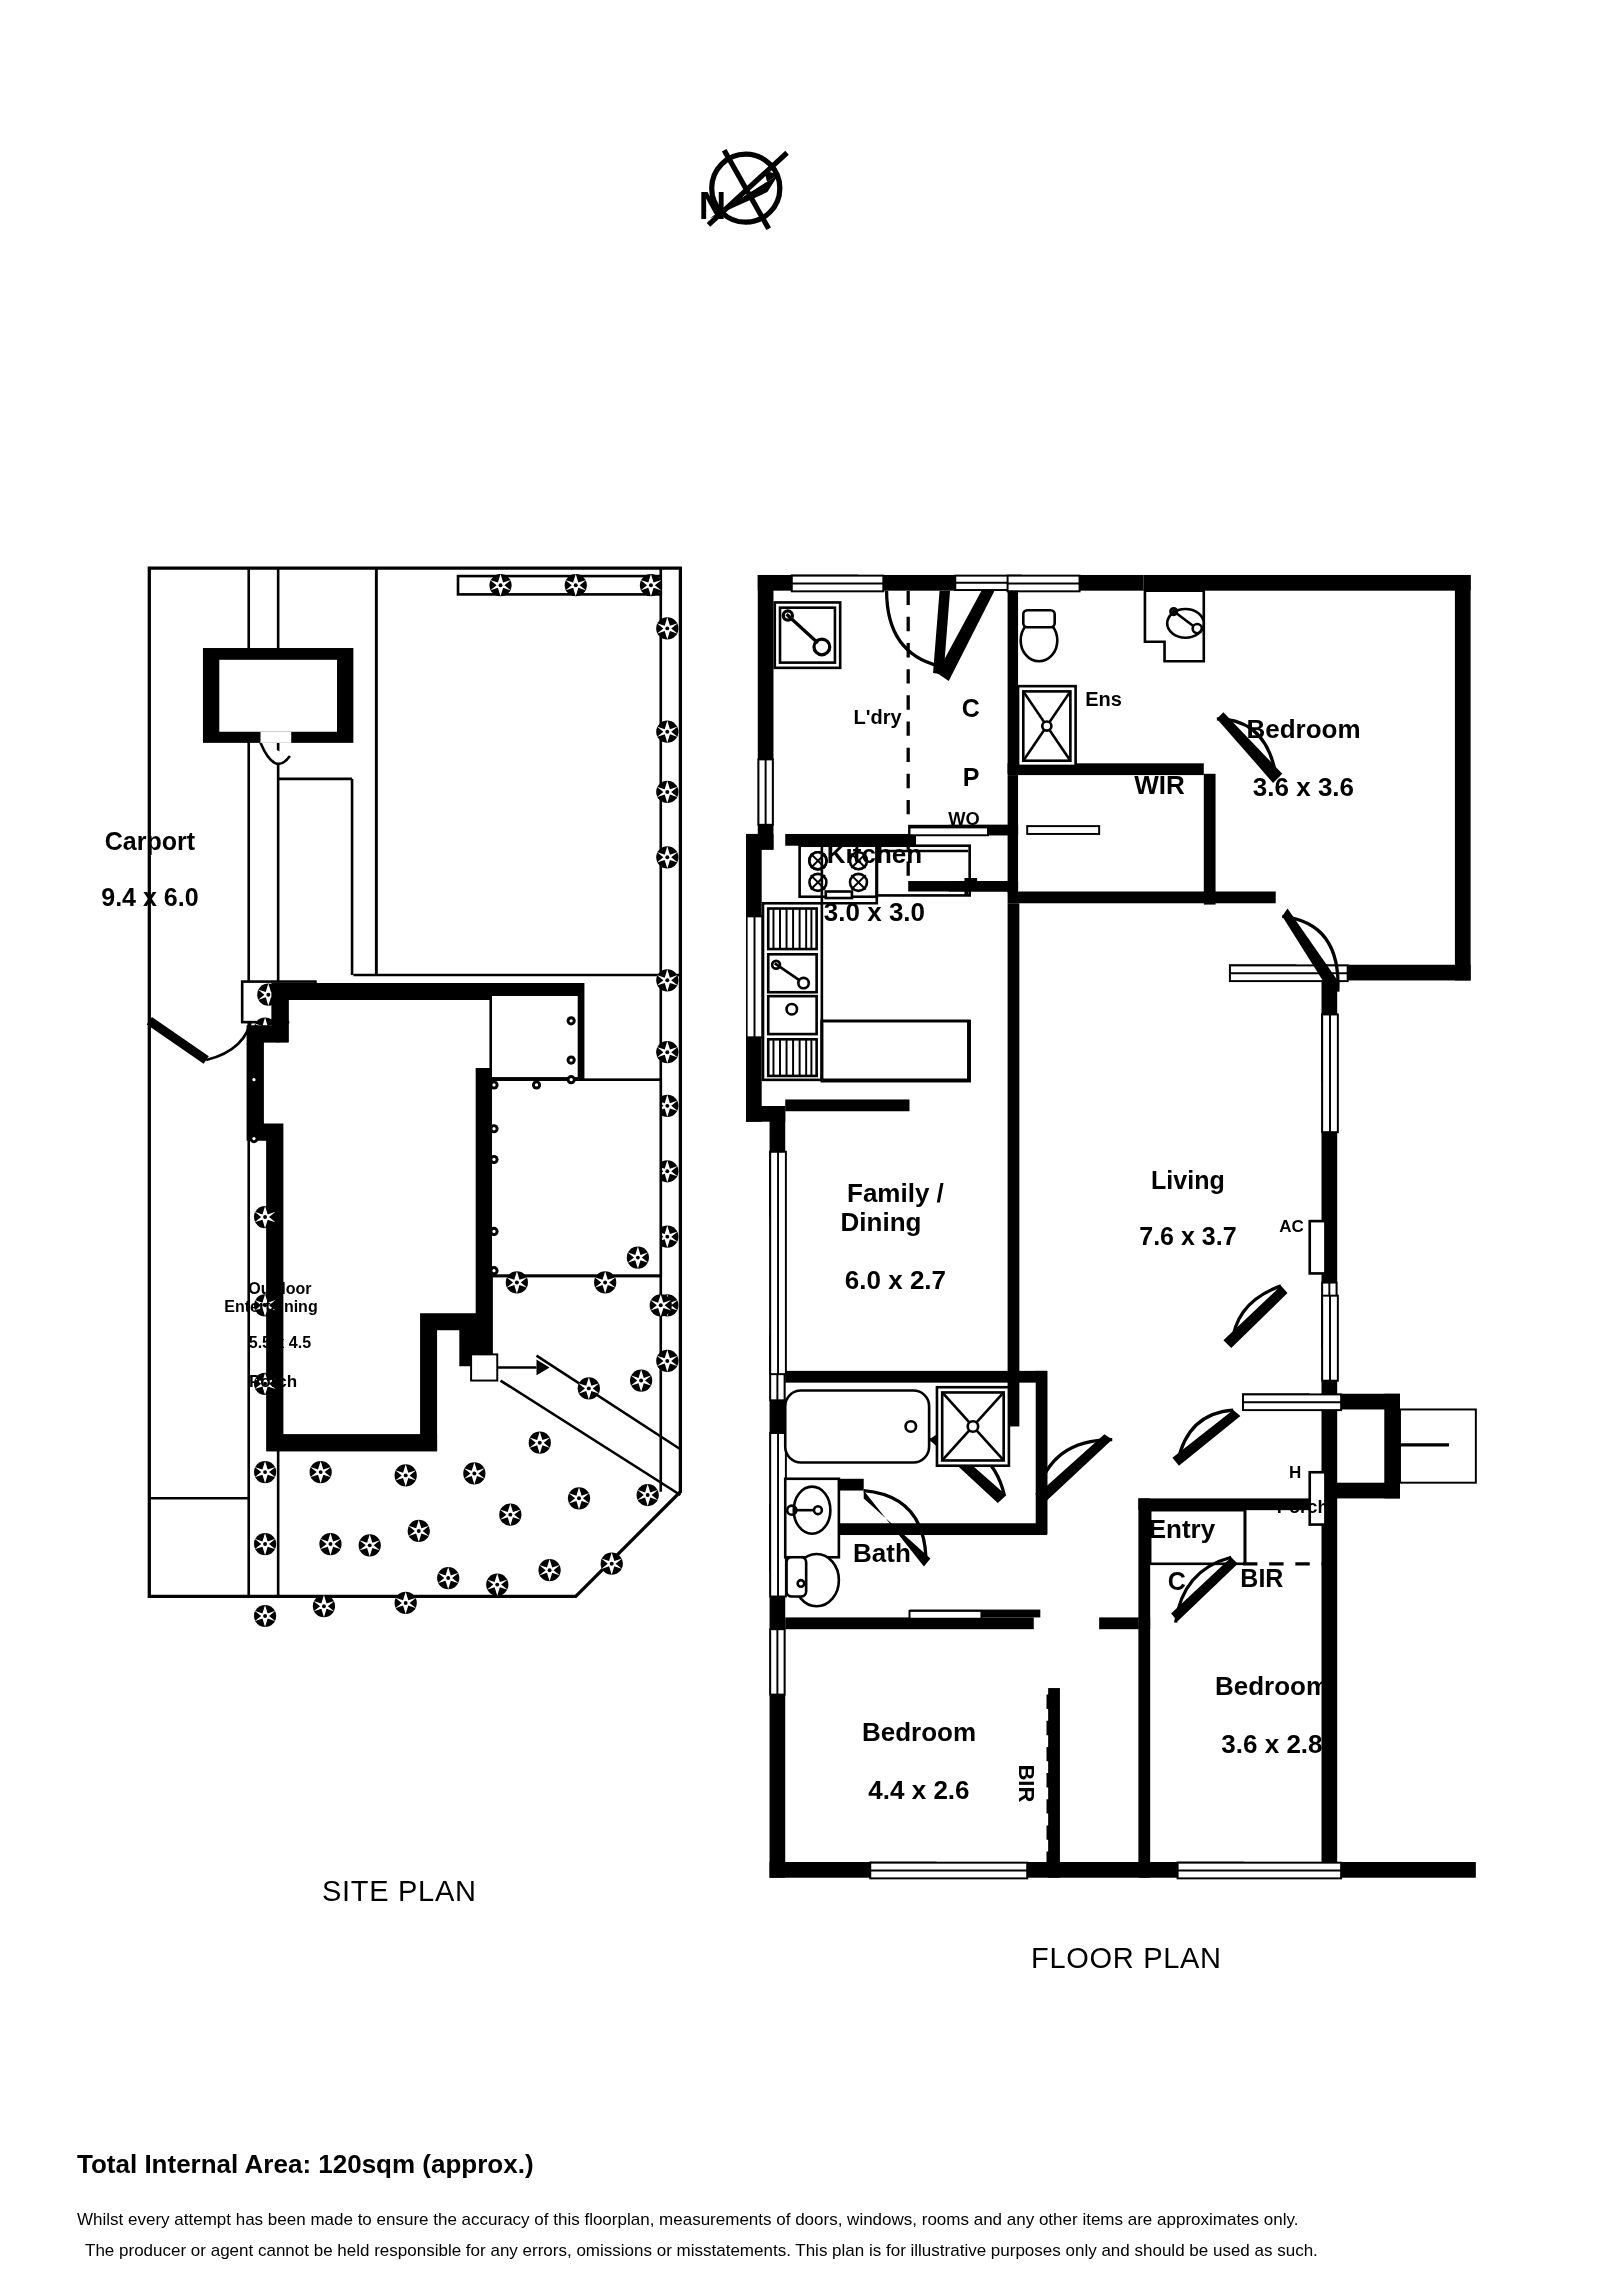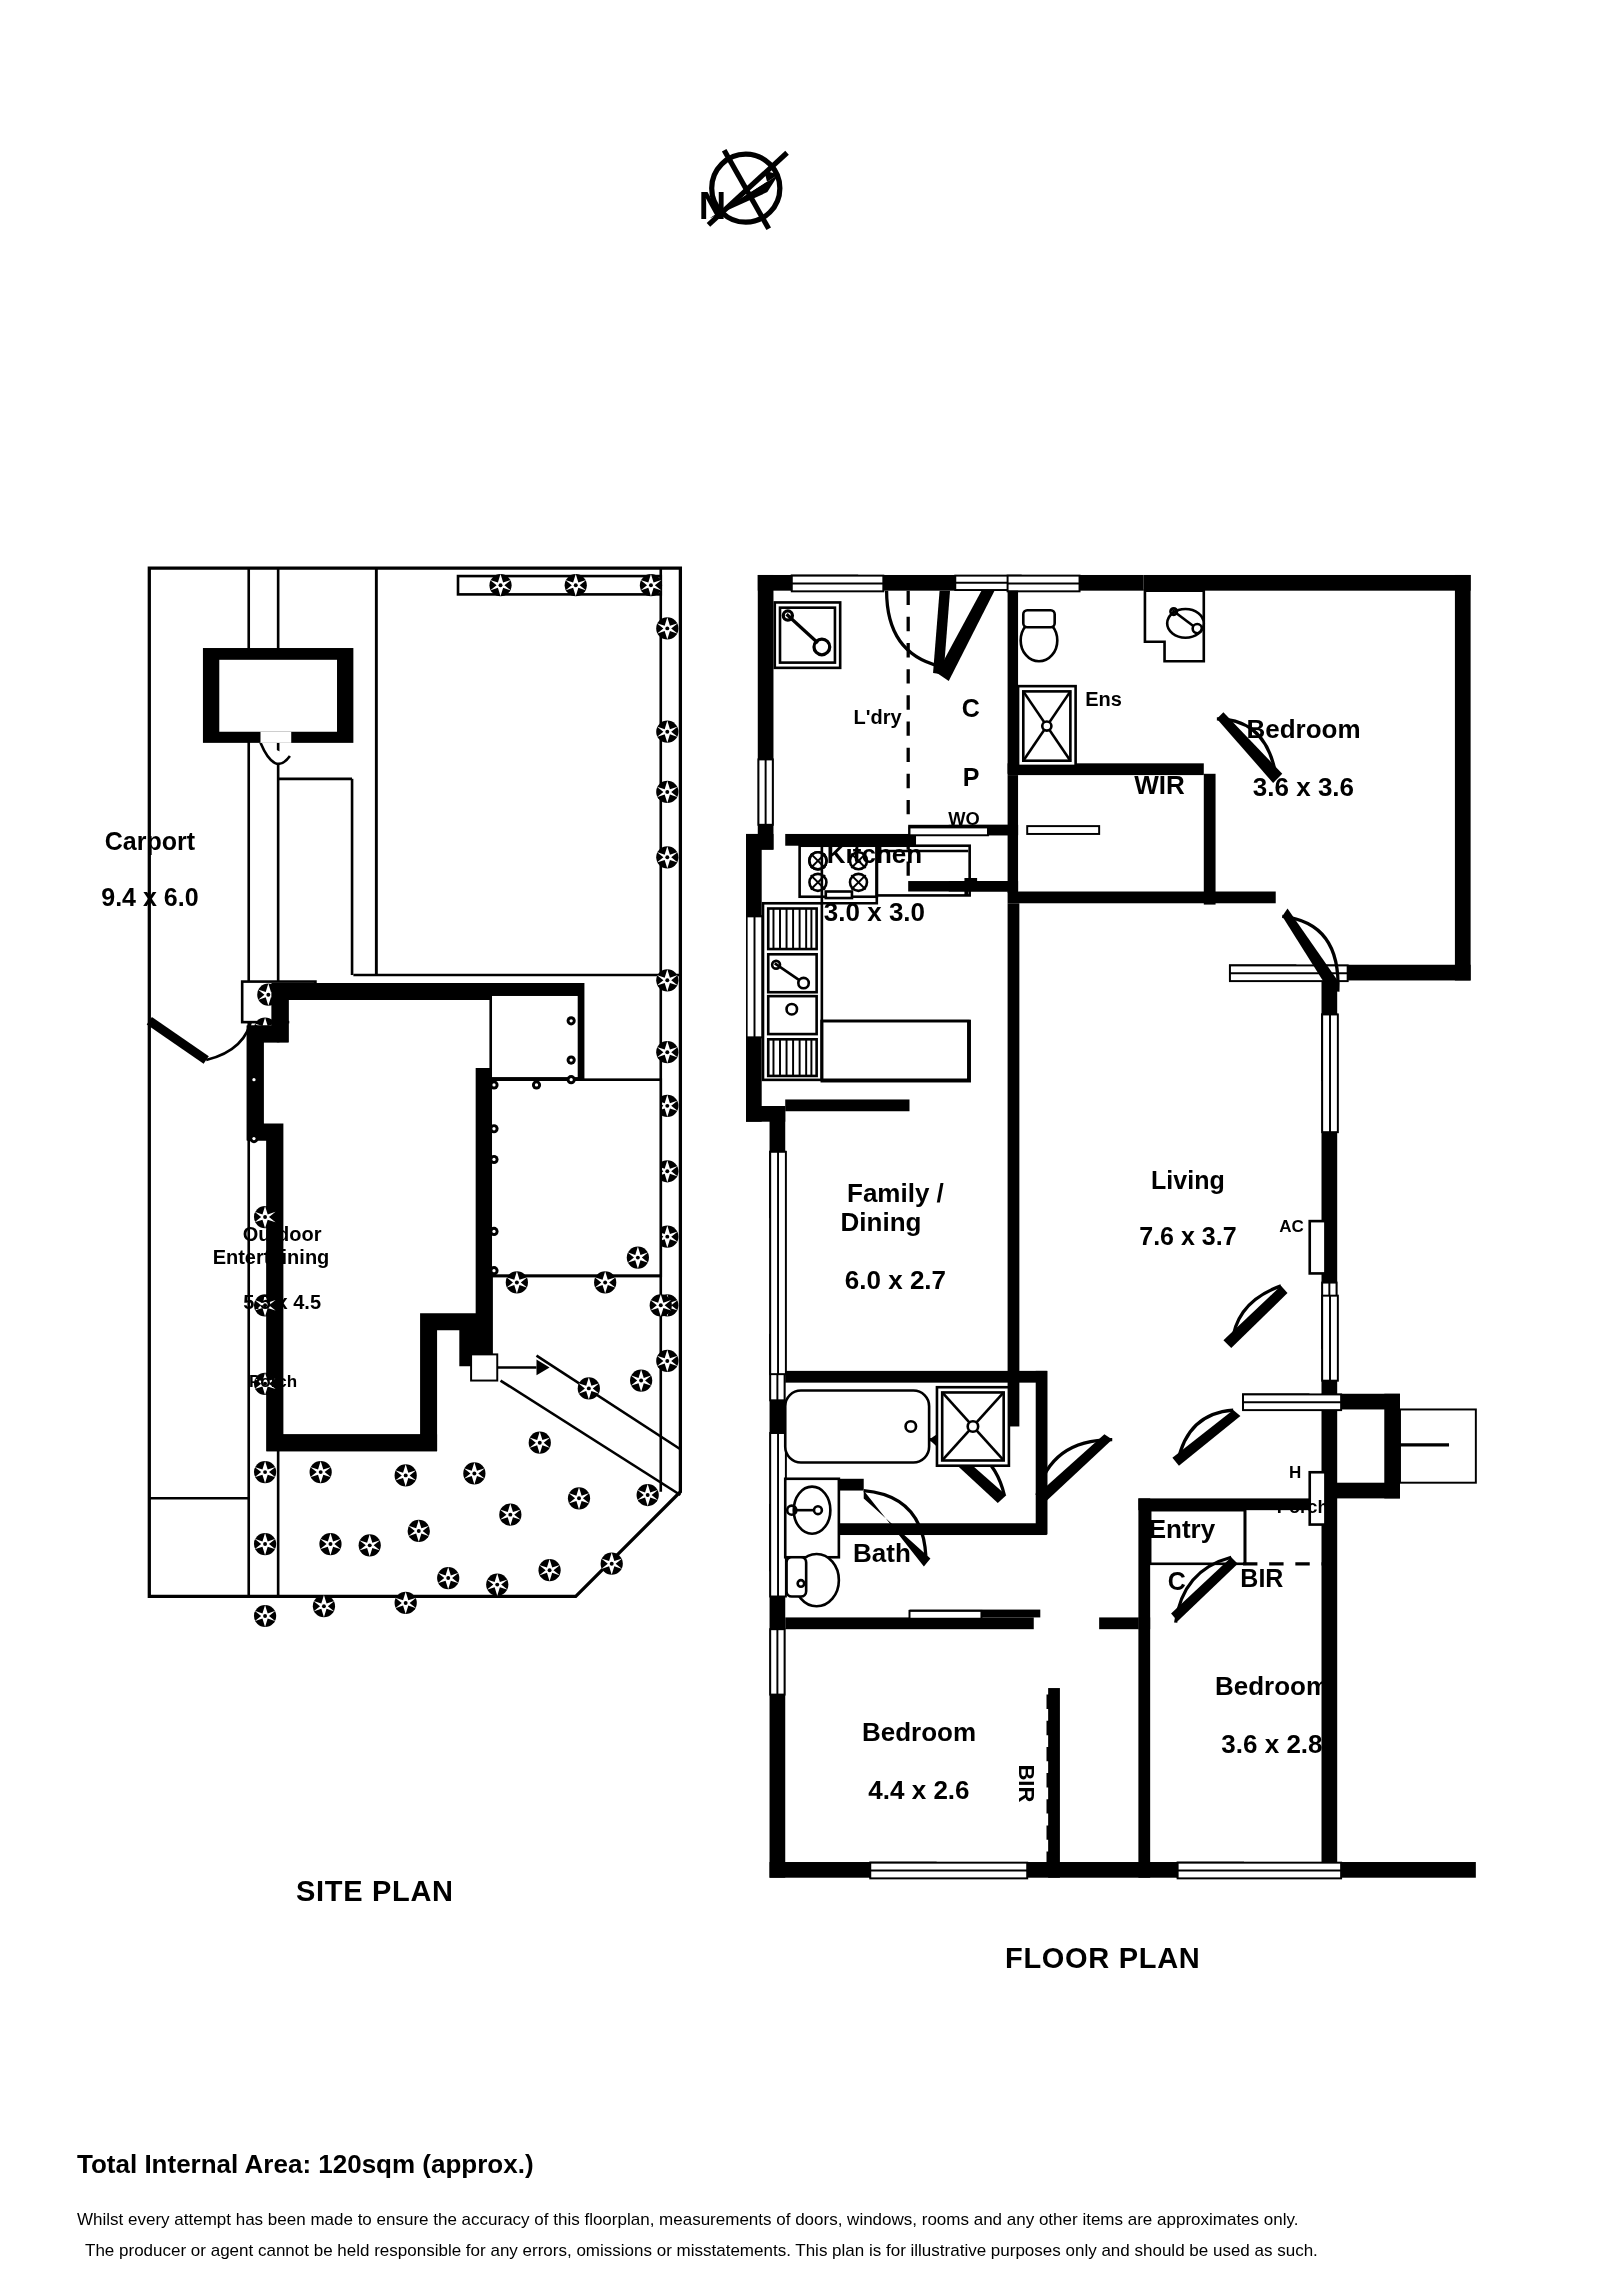--- a/index.html
+++ b/index.html
@@ -1,21 +1,21 @@
 <!DOCTYPE html>
 <html style="font-size:10.5px"><head>
 <meta charset="utf-8">
 <style>
   html,body{margin:0;padding:0;background:#ffffff;}
   body{width:1623px;height:2295px;position:relative;
        font-family:"Liberation Sans","DejaVu Sans",sans-serif;color:#000;}
   .page{position:absolute;inset:0;}
   svg{display:block;}
   .lbl{position:absolute;font-weight:bold;text-align:center;line-height:1.12;white-space:pre;}
-  .ttl{position:absolute;font-weight:bold;letter-spacing:0.7px;}
+  .ttl{position:absolute;font-weight:normal;letter-spacing:0.7px;margin-left:26px;}
   .foot-h{position:absolute;font-weight:bold;font-size:26px;}
   .foot-p{position:absolute;font-size:17px;line-height:1.55;}
 </style>
 </head>
 <body>
 
 <div class="page">
 
   <svg style="position:absolute;left:690px;top:141px;" width="105" height="95" viewBox="0 0 160 145">
     <circle cx="85" cy="72" r="52" fill="none" stroke="#000" stroke-width="8"></circle>
@@ -141,21 +141,21 @@
       <use href="#shrub" x="715" y="1530"></use>
   </svg>
 
 
   <div class="lbl" style="left:54px;top:799px;width:164px;font-size:25px;">
     <span>Carport</span><br>
     <span>9.4 x 6.0</span>
   </div>
 
 
-  <div class="lbl" style="left:209px;top:1201px;width:124px;font-size:20px;">
+  <div class="lbl" style="left:209px;top:1262px;width:124px;font-size:16px;">
     <span>Outdoor
 Entertaining</span><br>
     <span>5.5 x 4.5</span>
   </div>
 
   <div class="lbl" style="left:230px;top:1353px;width:79px;font-size:17px;text-align:left;">
     <span>Porch</span>
   </div>
 
   <div class="ttl" style="left:296px;top:1875px;font-size:29px;">SITE PLAN</div>

